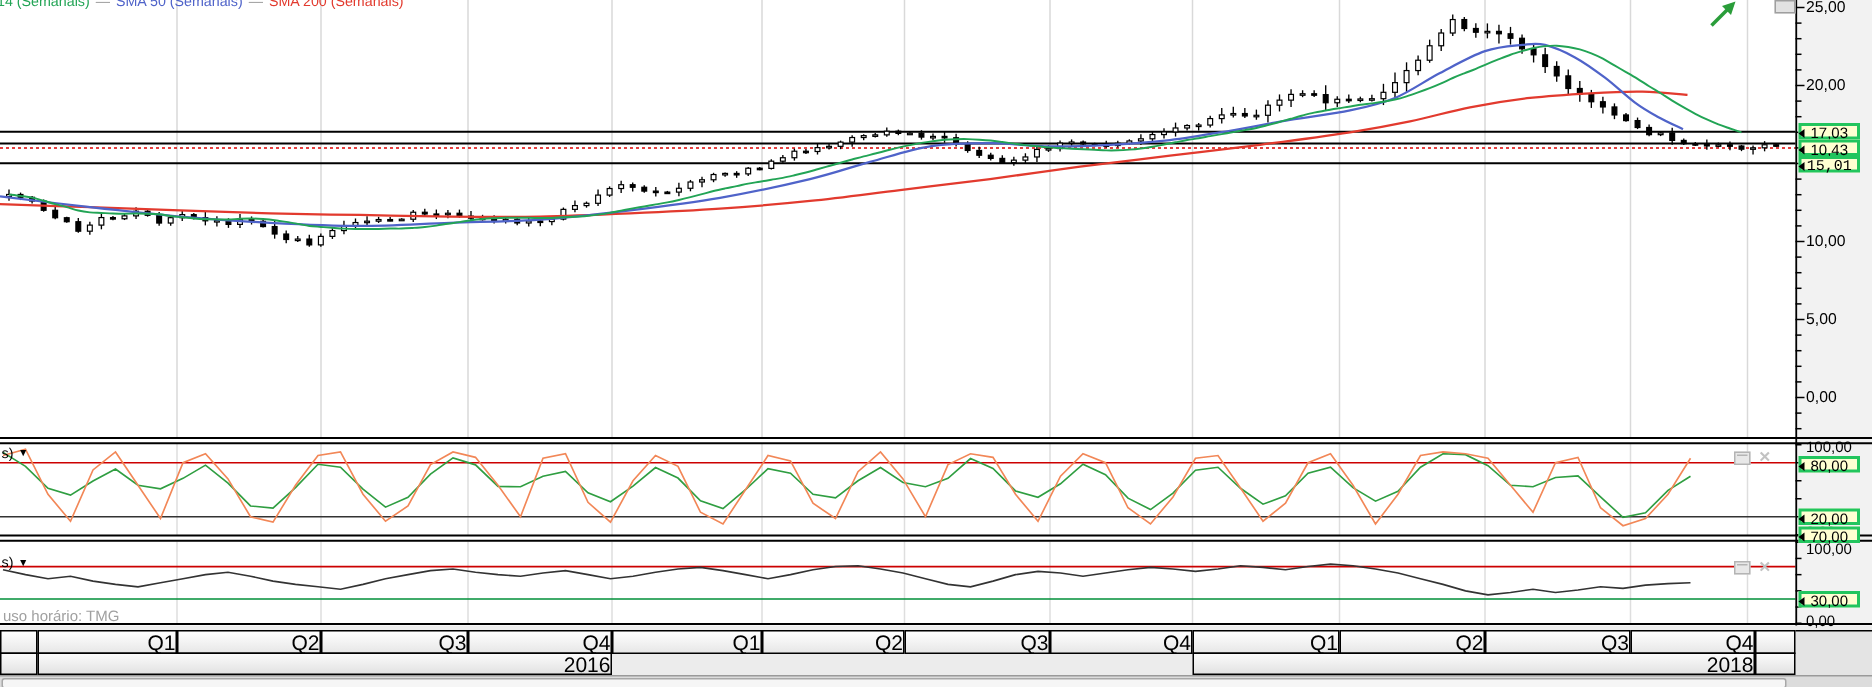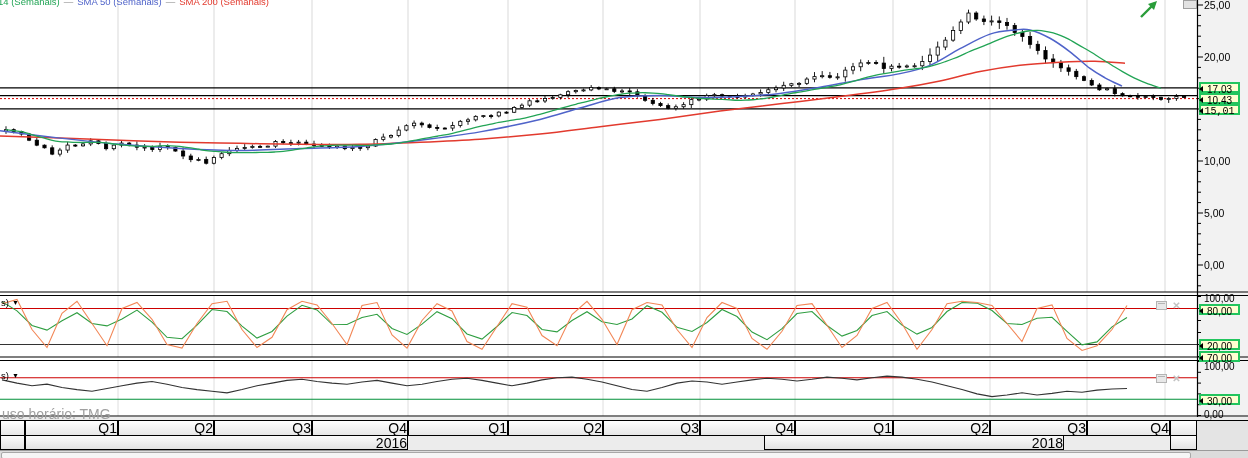--- a/index.html
+++ b/index.html
@@ -25,21 +25,21 @@
   .qcell,.ycell{position:absolute;box-sizing:border-box;border:1px solid #000;
        background:linear-gradient(#ffffff,#e7e7e7);font-size:14px;text-align:right;z-index:3;}
   .qcell{top:420px;height:16px;line-height:15px;}
   .ycell{top:435px;height:15px;line-height:14px;background:linear-gradient(#fbfbfb,#e2e2e2);}
   .corner{position:absolute;left:1197px;top:420px;width:51px;height:30px;background:#e4e4e4;
        border-top:1px solid #000;z-index:2;}
   .hscroll{position:absolute;left:0;top:450px;width:1248px;height:8px;background:#dcdcdc;
        border-top:1px solid #9a9a9a;z-index:3;}
   .hscroll .thumb{position:absolute;left:1px;top:1px;width:1188px;height:5px;background:#f6f6f6;
        border:1px solid #a8a8a8;border-radius:2px;}
-  .tz{position:absolute;left:2px;top:406px;font-size:14px;color:#a0a0a0;z-index:5;}
+  .tz{position:absolute;left:2px;top:406px;font-size:10px;color:#a0a0a0;z-index:5;}
   .winctl{position:absolute;left:1183px;top:0px;width:12px;height:7px;border:1px solid #9f9f9f;
        background:#e2e2e2;z-index:5;}
 </style>
 </head>
 <body>
 
 <div class="root">
   <div class="yaxis-bg"></div>
   <div class="bottom-bg"></div>
 
@@ -505,15 +505,15 @@
     <div class="qcell" style="left:508px;width:95px;">Q2</div>
     <div class="qcell" style="left:603px;width:97px;">Q3</div>
     <div class="qcell" style="left:700px;width:95px;">Q4</div>
     <div class="qcell" style="left:795px;width:98px;">Q1</div>
     <div class="qcell" style="left:893px;width:97px;">Q2</div>
     <div class="qcell" style="left:990px;width:97px;">Q3</div>
     <div class="qcell" style="left:1087px;width:83px;">Q4</div>
     <div class="qcell" style="left:1170px;width:27px;"></div>
     <div class="ycell" style="left:0px;width:25px;"></div>
     <div class="ycell" style="left:25px;width:383px;">2016</div>
-    <div class="ycell" style="left:764px;width:300px;">2018</div>
+    <div class="ycell" style="left:795px;width:375px;">2018</div>
     <div class="ycell" style="left:1170px;width:27px;"></div>
   </div>
 
 </body></html>

